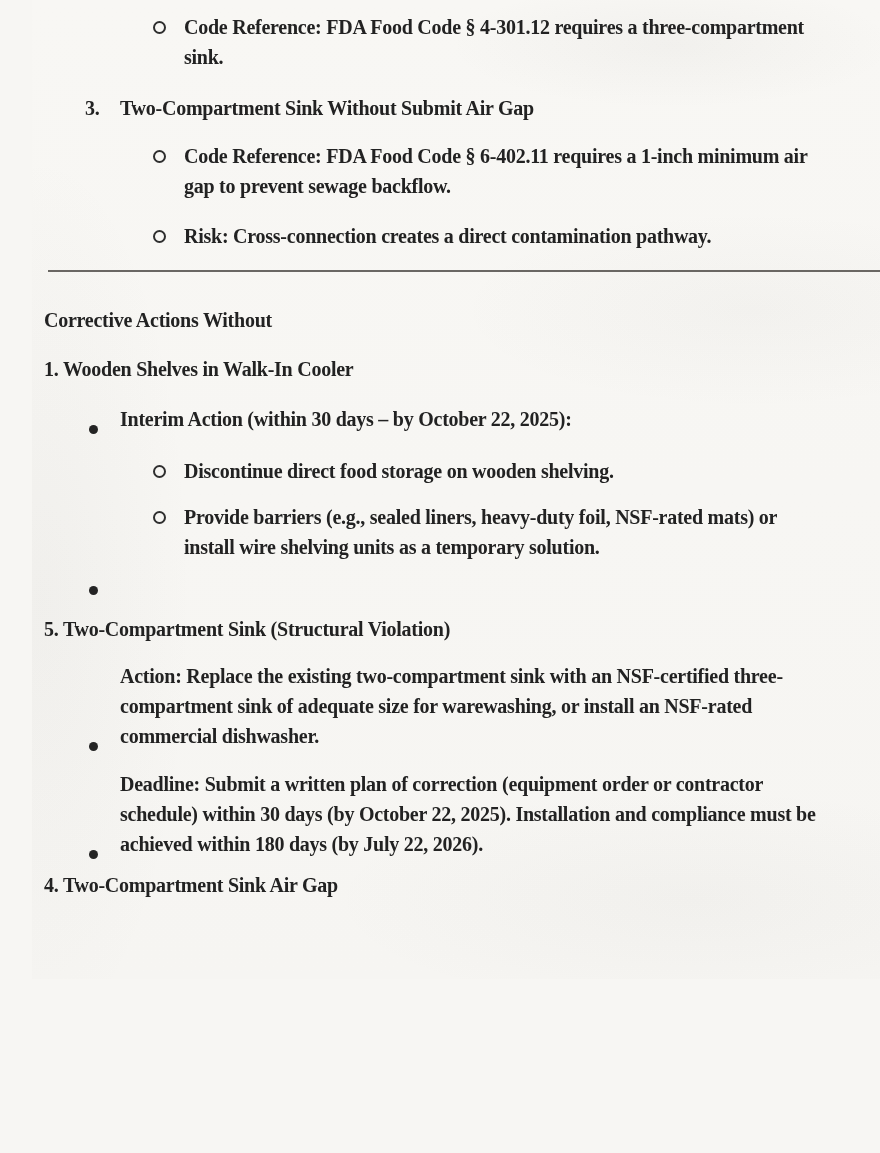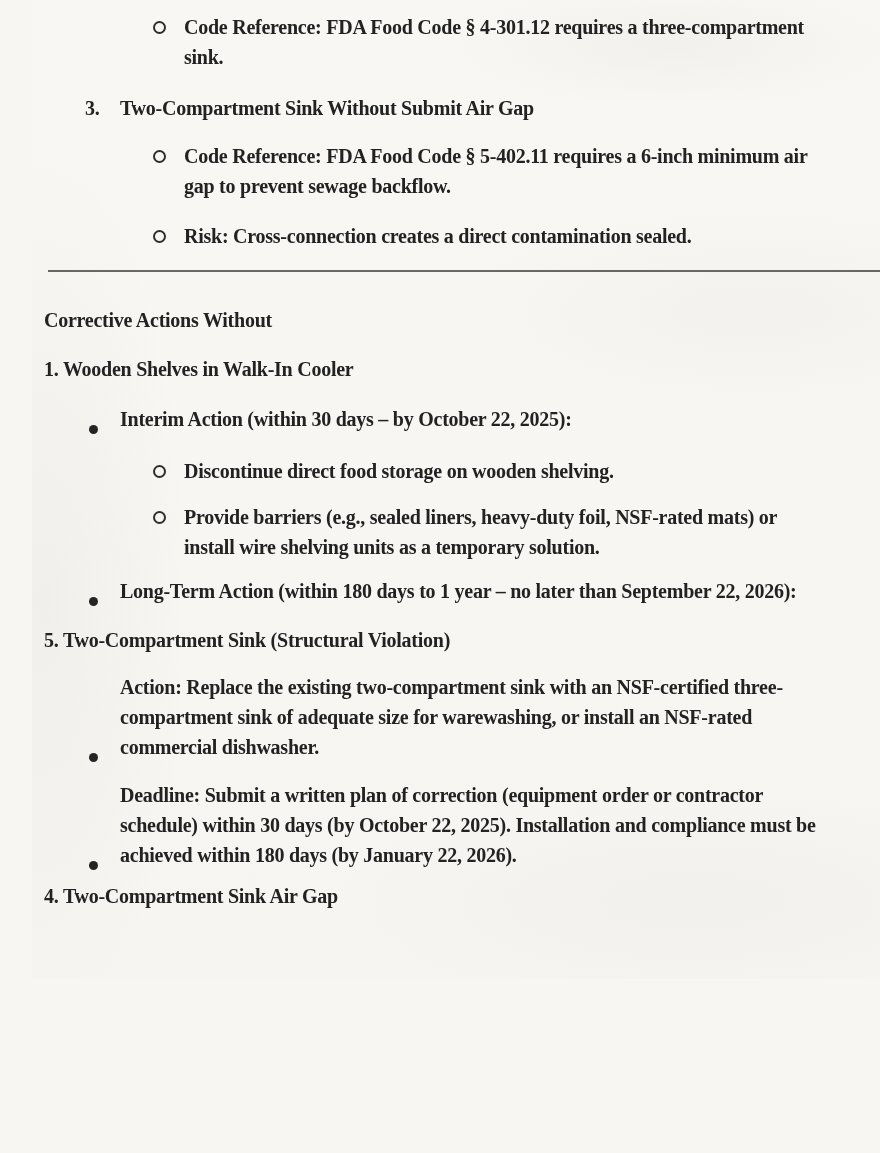--- a/index.html
+++ b/index.html
@@ -73,26 +73,26 @@
       <span class="txt">Code Reference: FDA Food Code § 4-301.12 requires a three-compartment
 sink.</span>
     </div>
 
     <div class="row num-row" style="margin-bottom:18px">
       <span class="num-col">3.</span>
       <span class="txt">Two-Compartment Sink Without Submit Air Gap</span>
     </div>
     <div class="row sub-row" style="margin-bottom:20px">
       <span class="circle-bullet"></span>
-      <span class="txt">Code Reference: FDA Food Code § 5-402.11 requires a 6-inch minimum air
+      <span class="txt">Code Reference: FDA Food Code § 6-402.11 requires a 1-inch minimum air
 gap to prevent sewage backflow.</span>
     </div>
     <div class="row sub-row" style="margin-bottom:19px">
       <span class="circle-bullet"></span>
-      <span class="txt">Risk: Cross-connection creates a direct contamination sealed.</span>
+      <span class="txt">Risk: Cross-connection creates a direct contamination pathway.</span>
     </div>
 
     <div class="divider"></div>
 
     <div class="heading txt" style="margin-bottom:19px">Corrective Actions Without</div>
 
     <div class="heading txt" style="margin-bottom:20px">1. Wooden Shelves in Walk-In Cooler</div>
 
     <div class="row disc-row" style="margin-bottom:22px">
       <span class="disc-bullet"></span>
@@ -103,34 +103,33 @@
       <span class="txt">Discontinue direct food storage on wooden shelving.</span>
     </div>
     <div class="row sub-row" style="margin-bottom:14px">
       <span class="circle-bullet"></span>
       <span class="txt">Provide barriers (e.g., sealed liners, heavy-duty foil, NSF-rated mats) or
 install wire shelving units as a temporary solution.</span>
     </div>
 
     <div class="row disc-row" style="margin-bottom:19px">
       <span class="disc-bullet"></span>
-      <span class="txt">Long-Term Action (within 180 days to 1 year – no later than September 22, 2026):</span>
     </div>
 
     <div class="heading txt" style="margin-bottom:17px">5. Two-Compartment Sink (Structural Violation)</div>
 
     <div class="row disc-row" style="margin-bottom:18px">
       <span class="disc-bullet"></span>
       <span class="txt">Action: Replace the existing two-compartment sink with an NSF-certified three-
 compartment sink of adequate size for warewashing, or install an NSF-rated
 commercial dishwasher.</span>
     </div>
     <div class="row disc-row" style="margin-bottom:11px">
       <span class="disc-bullet"></span>
       <span class="txt">Deadline: Submit a written plan of correction (equipment order or contractor
 schedule) within 30 days (by October 22, 2025). Installation and compliance must be
-achieved within 180 days (by January 22, 2026).</span>
+achieved within 180 days (by July 22, 2026).</span>
     </div>
 
     <div class="heading txt">4. Two-Compartment Sink Air Gap</div>
 
   </div>
 </div>
 
 </body></html>

